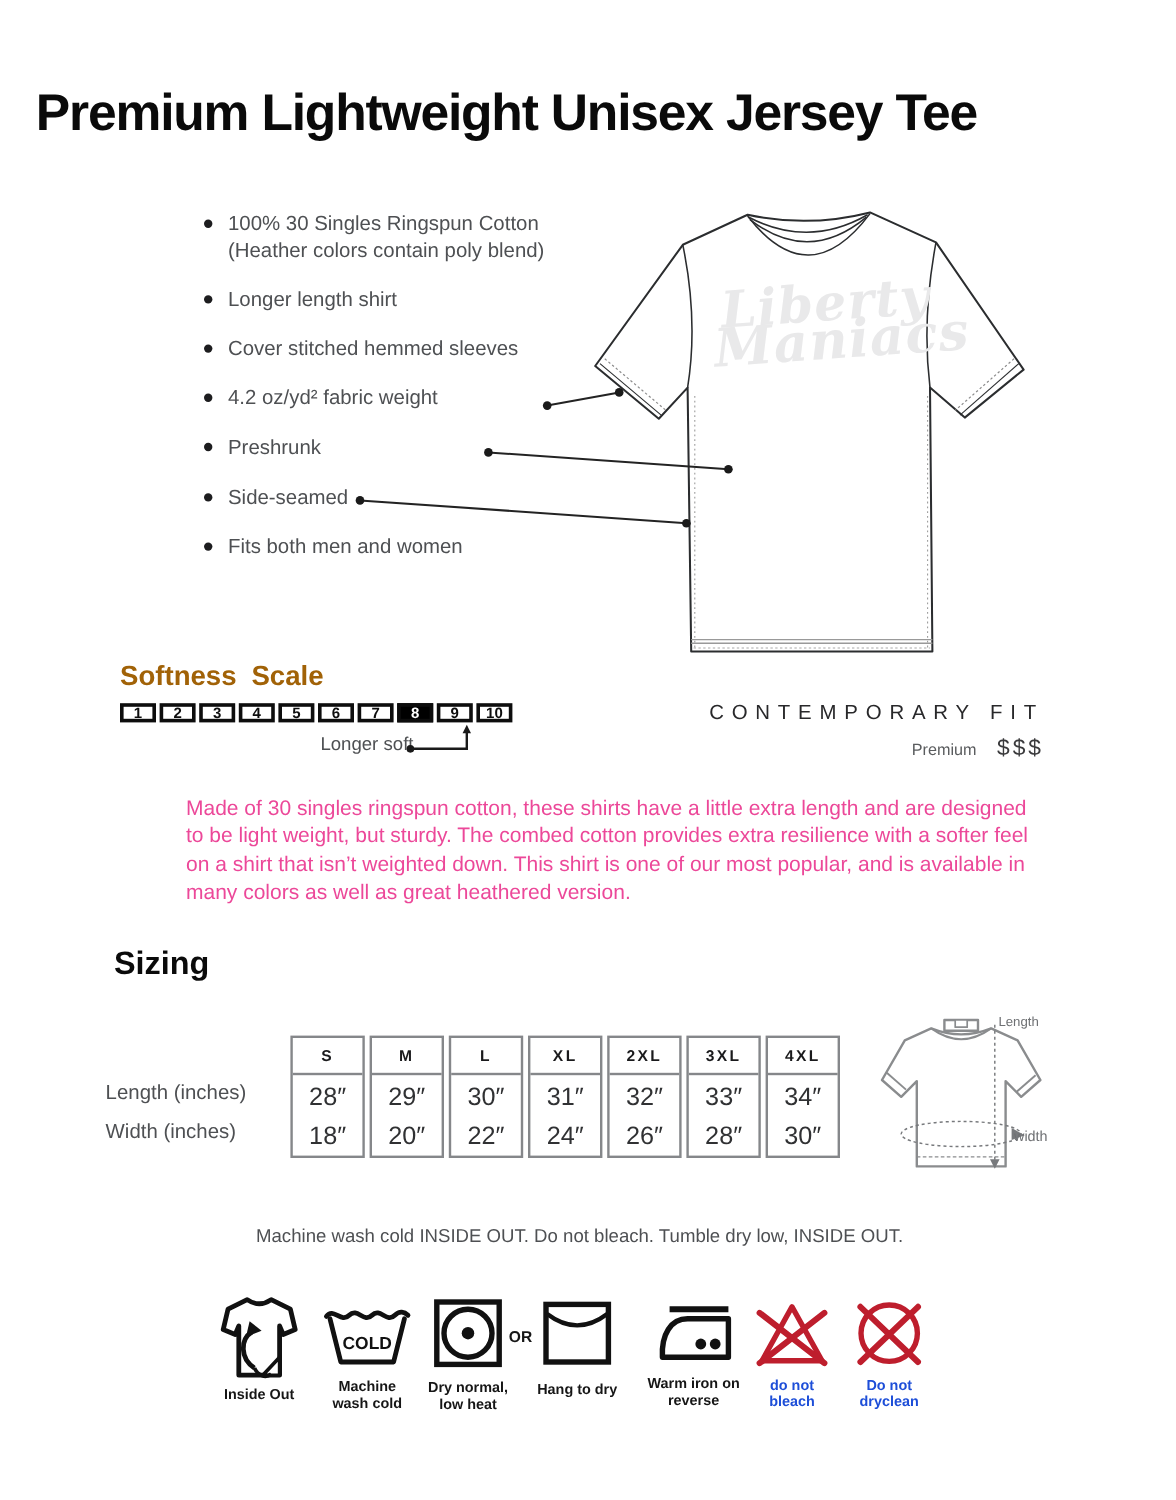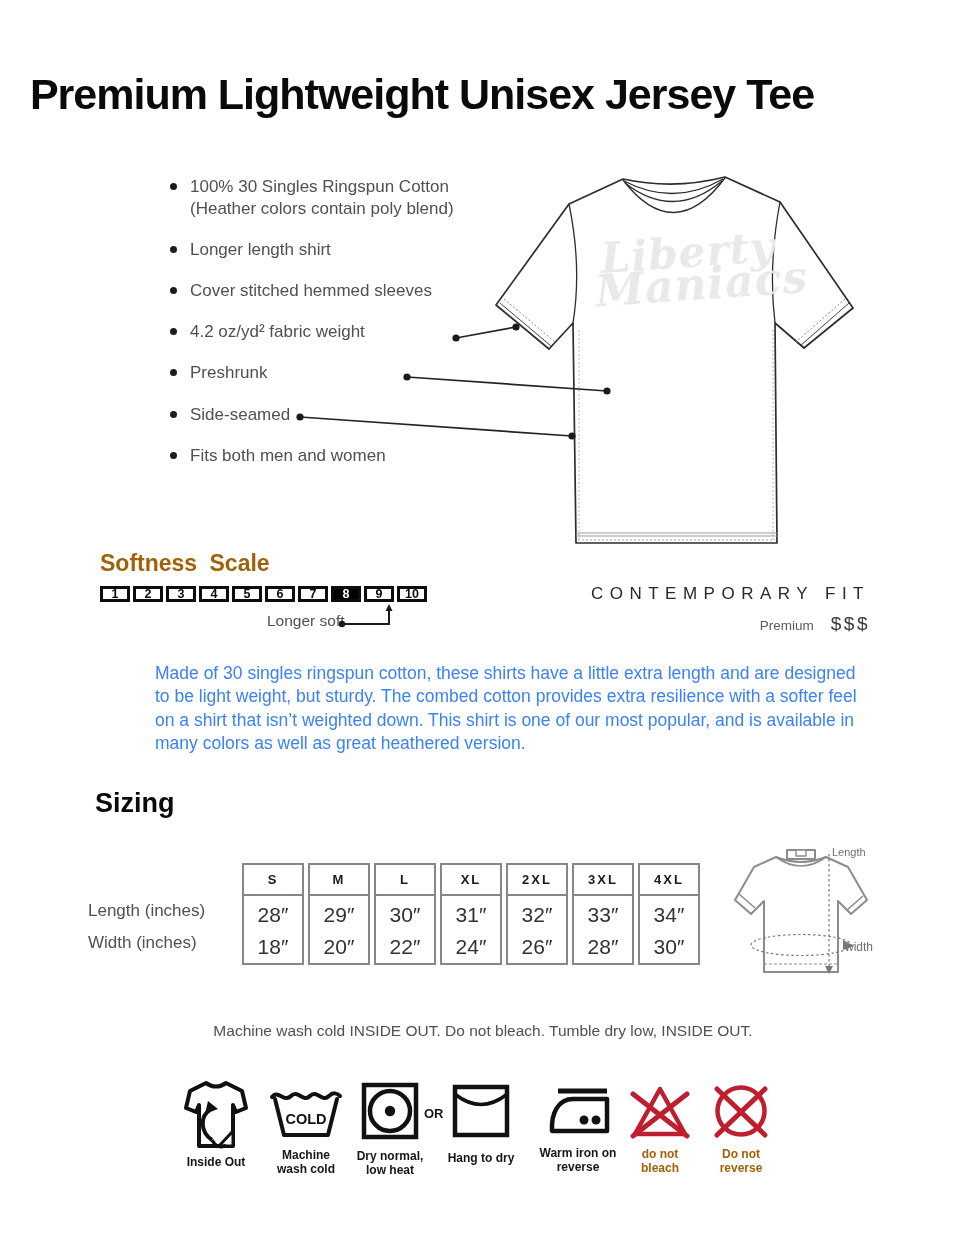--- a/index.html
+++ b/index.html
@@ -46,21 +46,21 @@
   .supersoft-arrow { top:603px; left:336px; }
 
   
   .fit { top:584px; left:500px; width:370px; text-align:right; }
   .fit-label { font-size:17px; letter-spacing:6.5px; color:#28282a; }
   .fit-tier-row { margin-top:9px; display:flex; justify-content:flex-end; align-items:baseline; gap:17px; }
   .fit-tier { font-size:13.5px; color:#5a5c5e; }
   .fit-price { font-size:19px; color:#3a3a3c; letter-spacing:2.5px; }
 
   
-  .desc { top:662px; left:155px; width:716px; font-size:17.5px; line-height:1.34; color:#3b82f6; }
+  .desc { top:662px; left:155px; width:716px; font-size:17.5px; line-height:1.34; color:#ec4899; }
 
   
   .sizing-heading { top:788px; left:95px; font-size:27px; font-weight:bold; color:#0a0a0a; }
   .rowlabel { left:88px; width:135px; font-size:17px; color:#4e5053; }
   .rowlabel.len { top:901px; }
   .rowlabel.wid { top:933px; }
   .size-table { top:863px; left:242px; display:flex; gap:4px; }
   .size-col { width:62px; border:2px solid #85878a; background:#fff; }
   .size-col .hd {
     height:31px; border-bottom:2px solid #85878a;
@@ -78,21 +78,21 @@
   .diag-label { color:#6e7073; }
   .diag-len { top:846px; left:832px; font-size:11px; }
   .diag-wid { top:940px; left:845px; font-size:12px; }
 
   
   .care-note { top:1022px; left:0; width:966px; text-align:center; font-size:15.5px; color:#4e5053; }
   .care-item { display:flex; flex-direction:column; align-items:center; }
   .care-item .lbl {
     font-size:12px; font-weight:bold; color:#161616; text-align:center; line-height:1.16;
   }
-  .care-item.red .lbl { color:#a16207; }
+  .care-item.red .lbl { color:#1d4ed8; }
   .or-sep { top:1106px; left:424px; font-size:13px; font-weight:bold; color:#161616; }
 
   .ci-insideout { top:1078px; left:166px; width:100px; } .ci-insideout .lbl{margin-top:4px;}
   .ci-wash     { top:1086px; left:268px; width:76px; }  .ci-wash .lbl{margin-top:11px;}
   .ci-dry      { top:1082px; left:346px; width:88px; }  .ci-dry .lbl{margin-top:10px;}
   .ci-hang     { top:1084px; left:433px; width:96px; }  .ci-hang .lbl{margin-top:14px;}
   .ci-iron     { top:1086px; left:536px; width:84px; }  .ci-iron .lbl{margin-top:11px;}
   .ci-bleach   { top:1082px; left:629px; width:62px; }  .ci-bleach .lbl{margin-top:8px;}
   .ci-dryclean { top:1082px; left:705px; width:72px; }  .ci-dryclean .lbl{margin-top:8px;}
 </style>
@@ -333,16 +333,16 @@
       <path d="M3,12 L57,54 M57,12 L3,54" fill="none" stroke="#be1e2d" stroke-width="5" stroke-linecap="round"></path>
     </svg>
     <div class="lbl">do not bleach</div>
   </div>
 
   <div class="abs care-item red ci-dryclean">
     <svg width="62" height="58" viewBox="0 0 62 58">
       <circle cx="31" cy="29" r="23.5" fill="none" stroke="#be1e2d" stroke-width="4.5"></circle>
       <path d="M7,7 L55,53 M55,7 L7,53" fill="none" stroke="#be1e2d" stroke-width="5" stroke-linecap="round"></path>
     </svg>
-    <div class="lbl">Do not reverse</div>
+    <div class="lbl">Do not dryclean</div>
   </div>
 
 </div>
 
 </body></html>

